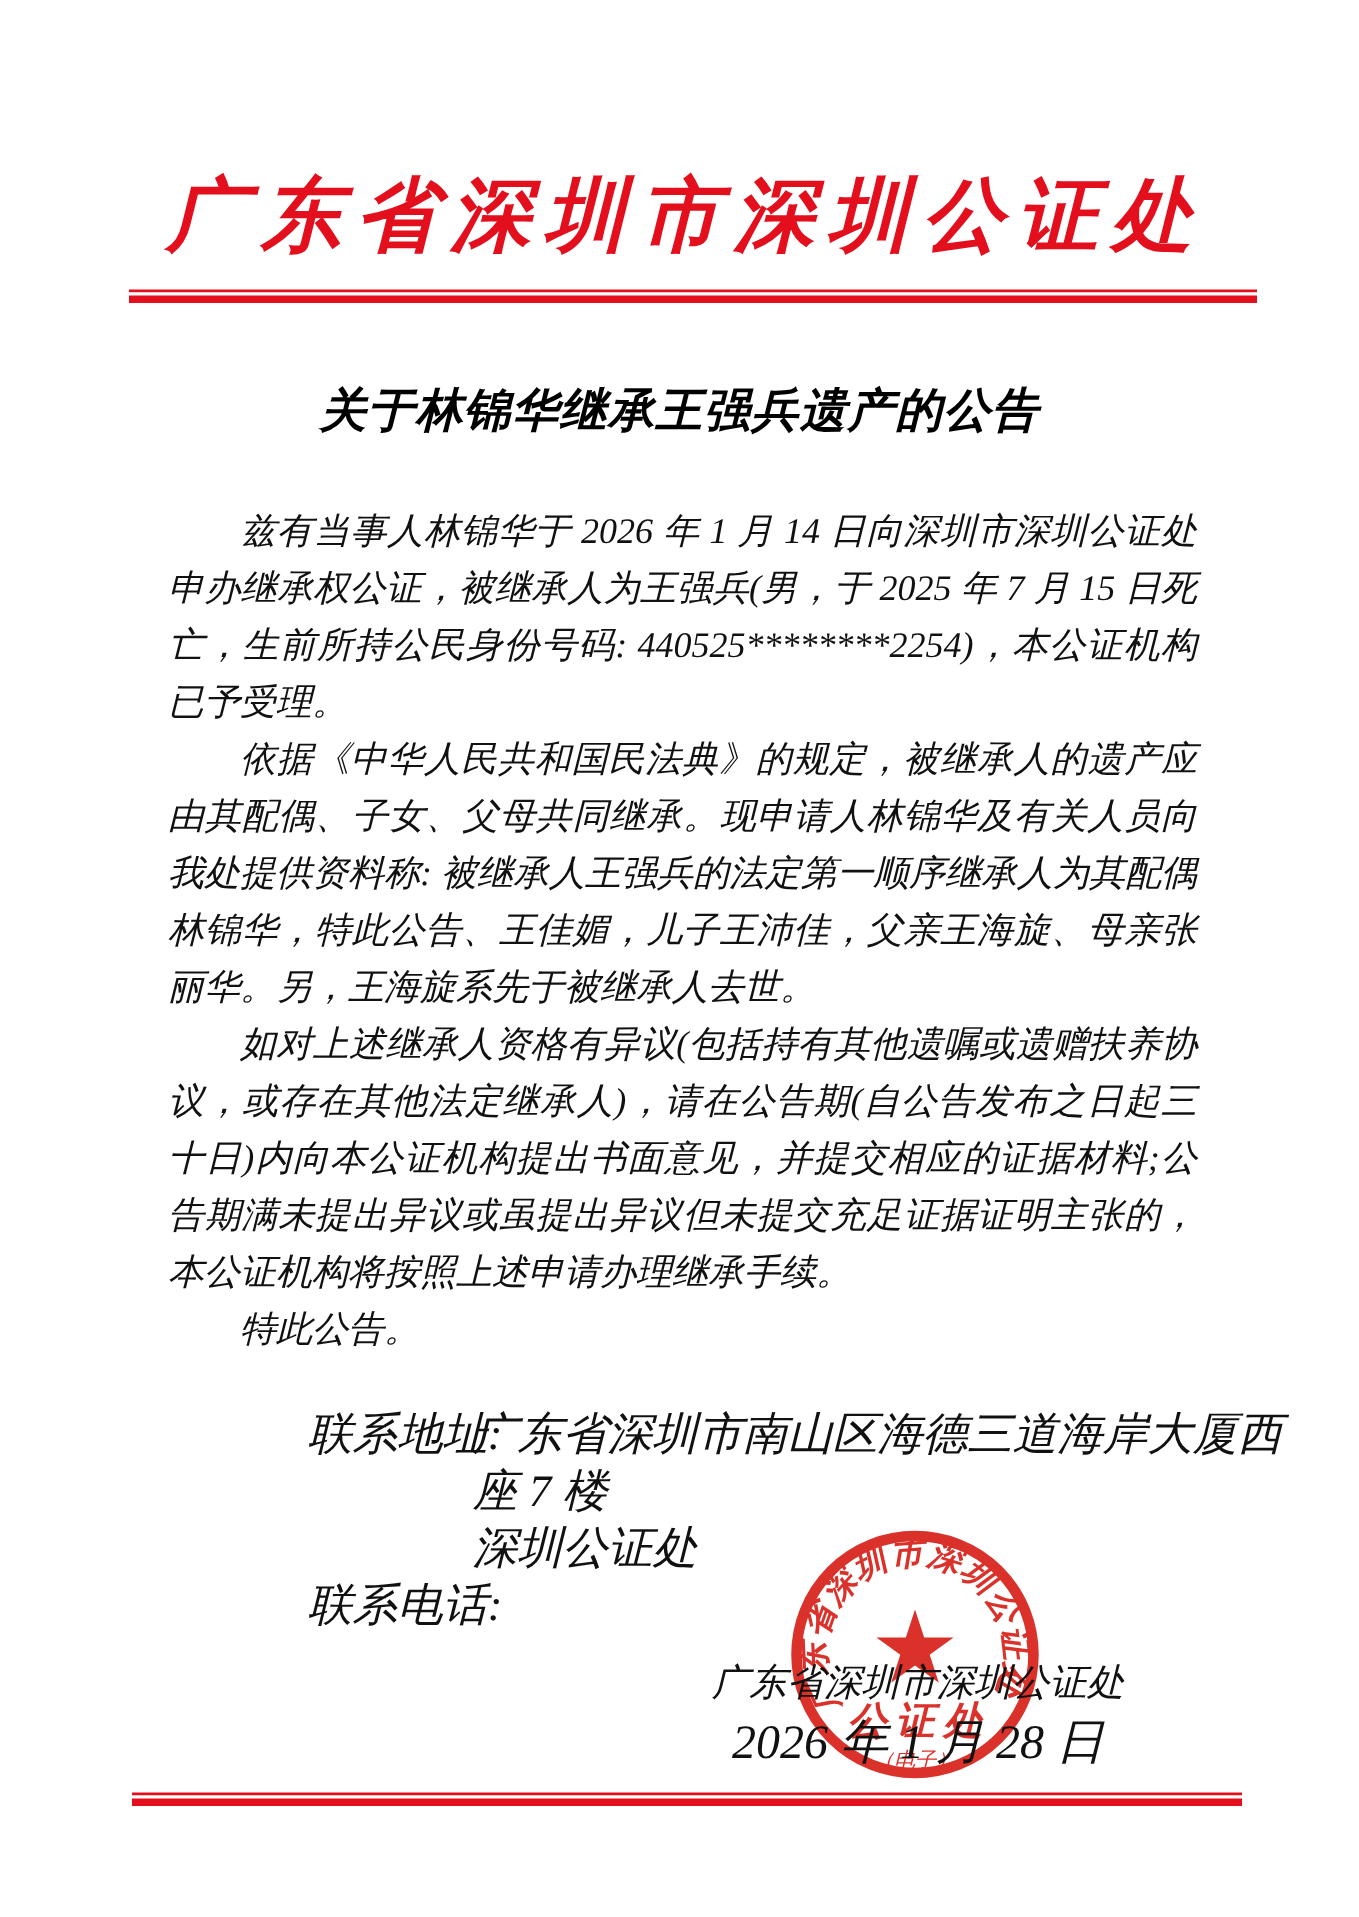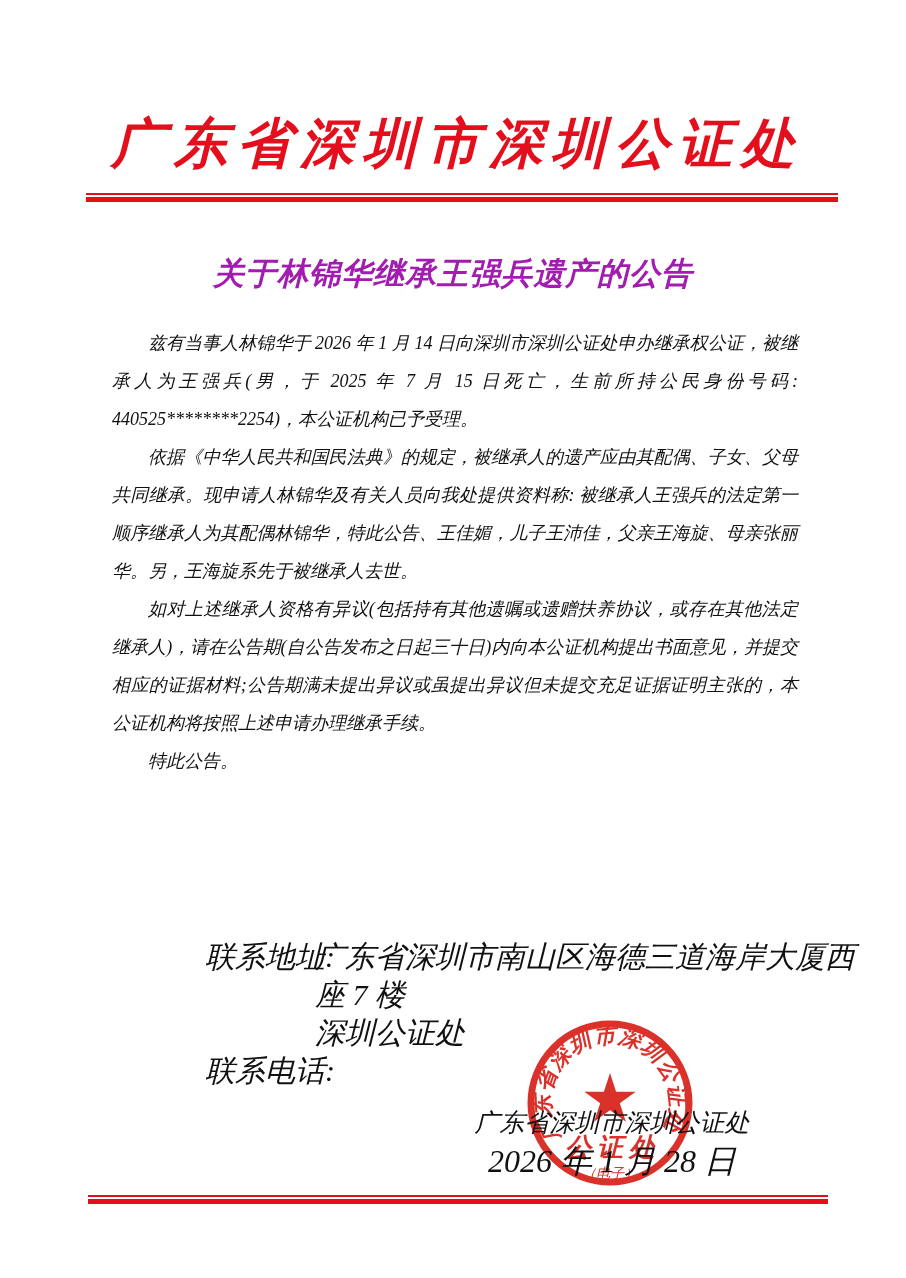--- a/index.html
+++ b/index.html
@@ -16,25 +16,25 @@
   }
   .rule { position:absolute; left:86px; width:752px; }
   .rule-top { top:193px; }
   .rule-bottom { top:1195px; left:88px; width:740px; }
   .rule .thin  { height:2px; background:#e30f1d; }
   .rule .gap   { height:2px; background:#ffffff; }
   .rule .thick { height:5px; background:#e30f1d; }
   .doc-title {
     position:absolute; top:254px; left:0; width:906px; margin:0;
     text-align:center; font-size:31px; line-height:40px; font-weight:bold;
-    color:#a21caf; letter-spacing:1px;
+    color:#000000; letter-spacing:1px;
   }
   .body-text {
-    position:absolute; top:324px; left:112px; width:686px;
-    font-size:18px; line-height:38px; text-align:justify;
+    position:absolute; top:336px; left:112px; width:686px;
+    font-size:24px; line-height:38px; text-align:justify;
   }
   .body-text p { margin:0; text-indent:2em; }
   .contact-block {
     position:absolute; top:938px; left:168px; width:660px;
     font-size:30px; line-height:38px;margin-left:37px;
   }
   .contact-row { display:flex; align-items:flex-start; }
   .contact-label { width:110px; flex:none; white-space:pre; }
   .contact-value { flex:1; }
   .contact-value.phone { padding-left:12px; }

